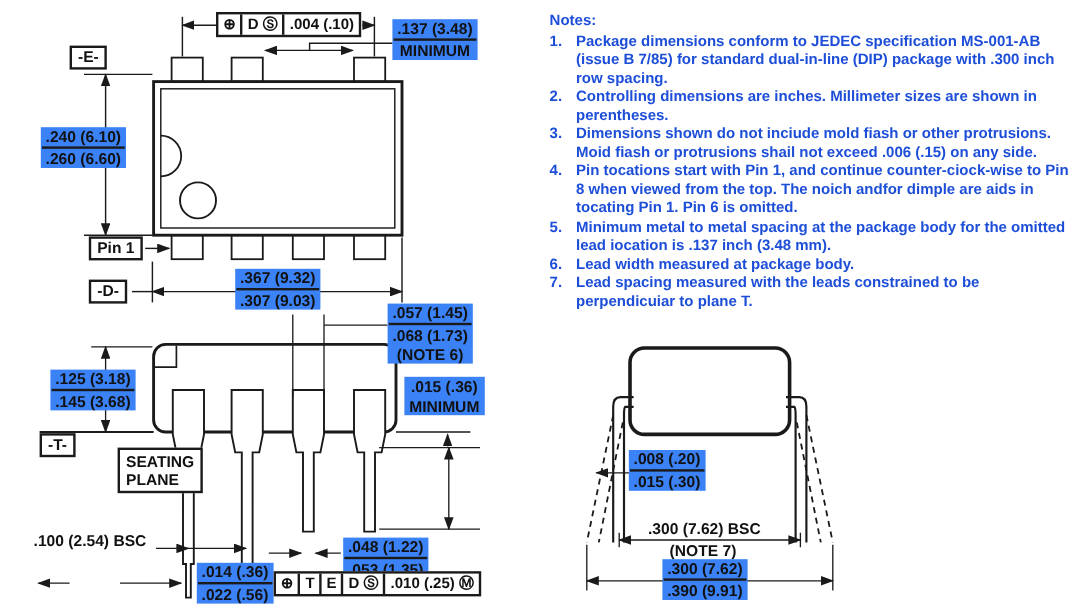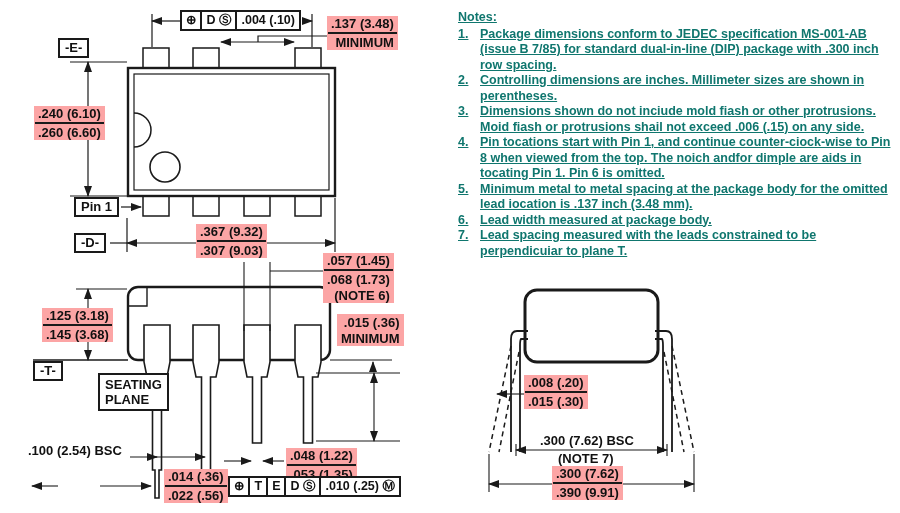--- a/index.html
+++ b/index.html
@@ -5,39 +5,39 @@
   html,body { margin:0; padding:0; background:#fff; }
   .stage {
     position:relative; width:900px; height:513px; background:#fff;
     font-family:"Liberation Sans", sans-serif; color:#111; overflow:hidden;
   }
   .stage svg { position:absolute; left:0; top:0; }
   .dim {
     position:absolute; font-weight:bold; font-size:13px; line-height:15px;
     white-space:nowrap; color:#111;
   }
-  .stack { text-align:right; background:#fca5a5; padding:0 1px; }
+  .stack { text-align:center; background:#3b82f6; padding:0 1px; }
   .stack .u { display:block; border-bottom:2px solid #1a1a1a; padding:0 3px 1px; }
   .stack .l { display:block; padding:1px 3px 0; }
   .plain { background:#fff; }
   .dbox {
     position:absolute; border:2px solid #1a1a1a; background:#fff;
     font-weight:bold; font-size:13px; line-height:16px; padding:0 5px; color:#111;
     white-space:nowrap;
   }
   .dbox.two { white-space:pre-line; line-height:15px; padding:2px 5px;margin-left:32px; }
   .fcf {
     position:absolute; display:flex; border:2px solid #1a1a1a; background:#fff;
     font-weight:bold; font-size:12.5px; line-height:17px; color:#111; white-space:nowrap;
   }
   .fcf > span { padding:0 4px; border-right:2px solid #1a1a1a; }
   .fcf > span:last-child { border-right:none; }
   .notes {
     position:absolute; left:458px; top:10px; width:438px;
-    font-weight:bold; font-size:12.5px; line-height:15.5px; color:#0f766e;text-decoration:underline;
+    font-weight:bold; font-size:12.5px; line-height:15.5px; color:#1d4ed8;
   }
   .notes .title { margin:0 0 1px 0; }
   .note-item { display:flex; }
   .note-num { width:22px; flex:none; }
   .note-text { flex:1; }
 </style>
 </head>
 <body>
 
 <div class="stage">

